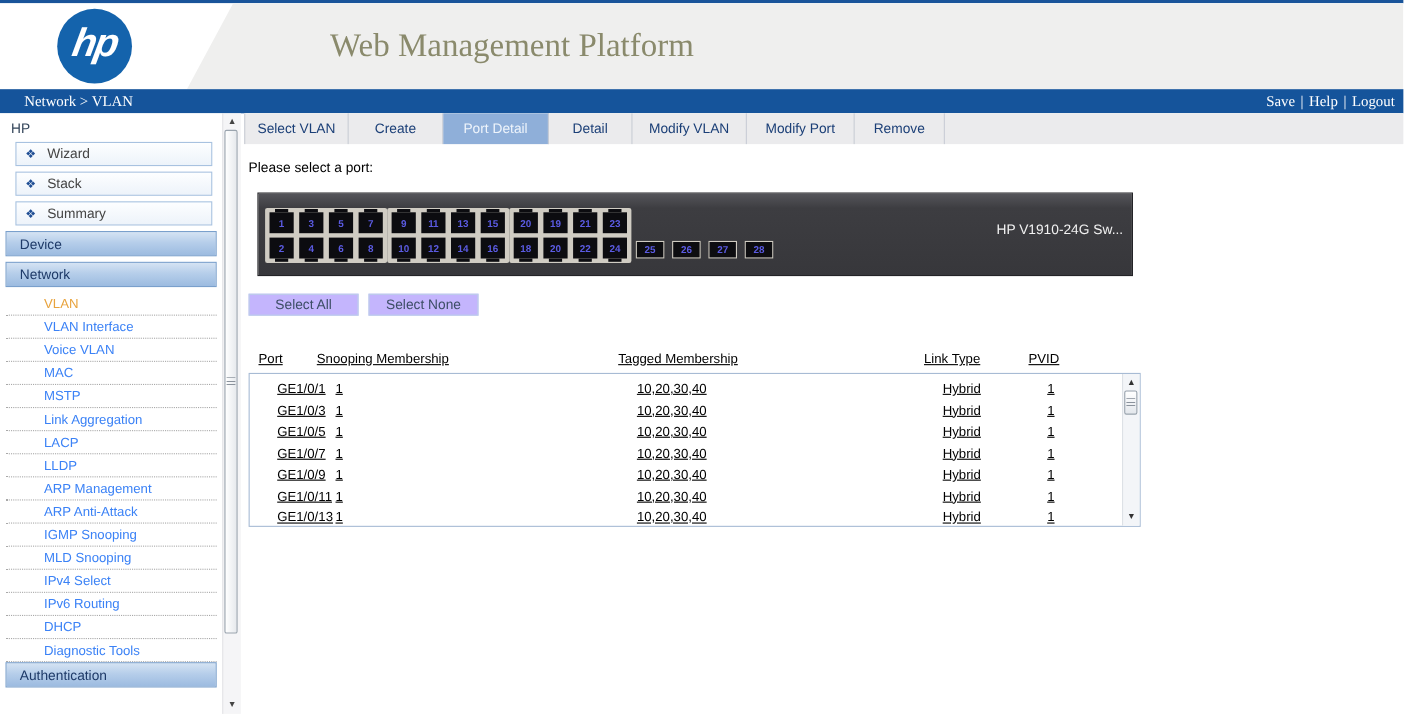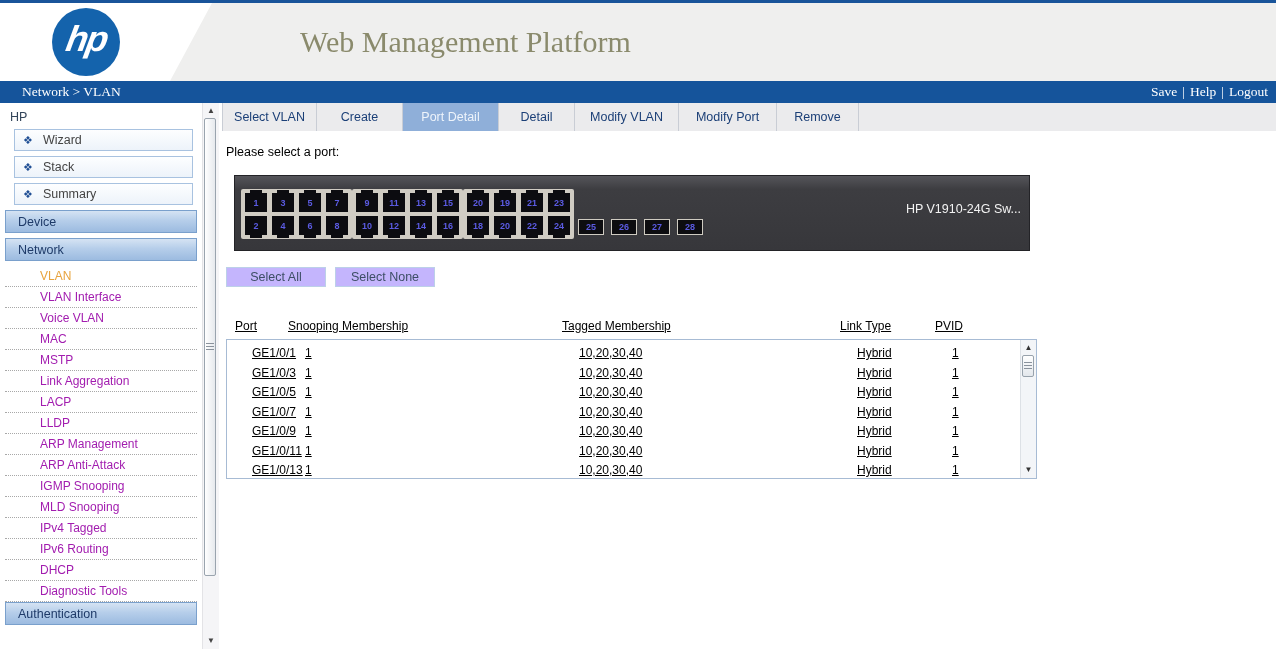--- a/index.html
+++ b/index.html
@@ -37,21 +37,21 @@
              background:linear-gradient(180deg,#FDFEFF,#EDF3FA); display:flex;
              align-items:center; padding-left:8px; gap:10px; cursor:pointer; }
   .nav-box .diamond { color:#1F4E94; font-size:11px; }
   .nav-box .nb-label { font-size:12.5px; color:#444; }
   .nav-bar { margin:0 5px 5px 5px; height:23px; border:1px solid #7AA0CC;
              background:linear-gradient(180deg,#D5E3F3 0%,#B6CEEA 45%,#9CBBE0 100%);
              display:flex; align-items:center; padding-left:12px; font-size:12.5px;
              color:#1E3A68; cursor:pointer; }
   .nav-children { margin:2px 5px 0 5px; }
   .nav-child { height:21px; line-height:20px; padding-left:35px; font-size:12px;
-               color:#a21caf; border-bottom:1px dotted #A8A8A8; cursor:pointer;
+               color:#3b82f6; border-bottom:1px dotted #A8A8A8; cursor:pointer;
                white-space:nowrap; }
   .nav-child.active { color:#E8A33D; }
 
   
   .sb-scroll { width:17px; background:#F5F5F7; border-left:1px solid #E3E3E6;
                position:relative; }
   .sb-arrow { position:absolute; left:0; right:0; text-align:center; font-size:8px;
               color:#444; height:12px; line-height:12px; cursor:pointer; }
   .sb-arrow.up { top:2px; } .sb-arrow.down { bottom:2px; }
   .sb-thumb { position:absolute; left:1px; right:3px; top:15px; height:458px;
@@ -173,21 +173,21 @@
         <div class="nav-child">Voice VLAN</div>
         <div class="nav-child">MAC</div>
         <div class="nav-child">MSTP</div>
         <div class="nav-child">Link Aggregation</div>
         <div class="nav-child">LACP</div>
         <div class="nav-child">LLDP</div>
         <div class="nav-child">ARP Management</div>
         <div class="nav-child">ARP Anti-Attack</div>
         <div class="nav-child">IGMP Snooping</div>
         <div class="nav-child">MLD Snooping</div>
-        <div class="nav-child">IPv4 Tagged</div>
+        <div class="nav-child">IPv4 Select</div>
         <div class="nav-child">IPv6 Routing</div>
         <div class="nav-child">DHCP</div>
         <div class="nav-child">Diagnostic Tools</div>
       </div>
 
     <div class="nav-bar">Authentication</div>
   </div>
 
   <div class="sb-scroll">
     <div class="sb-arrow up">▲</div>

